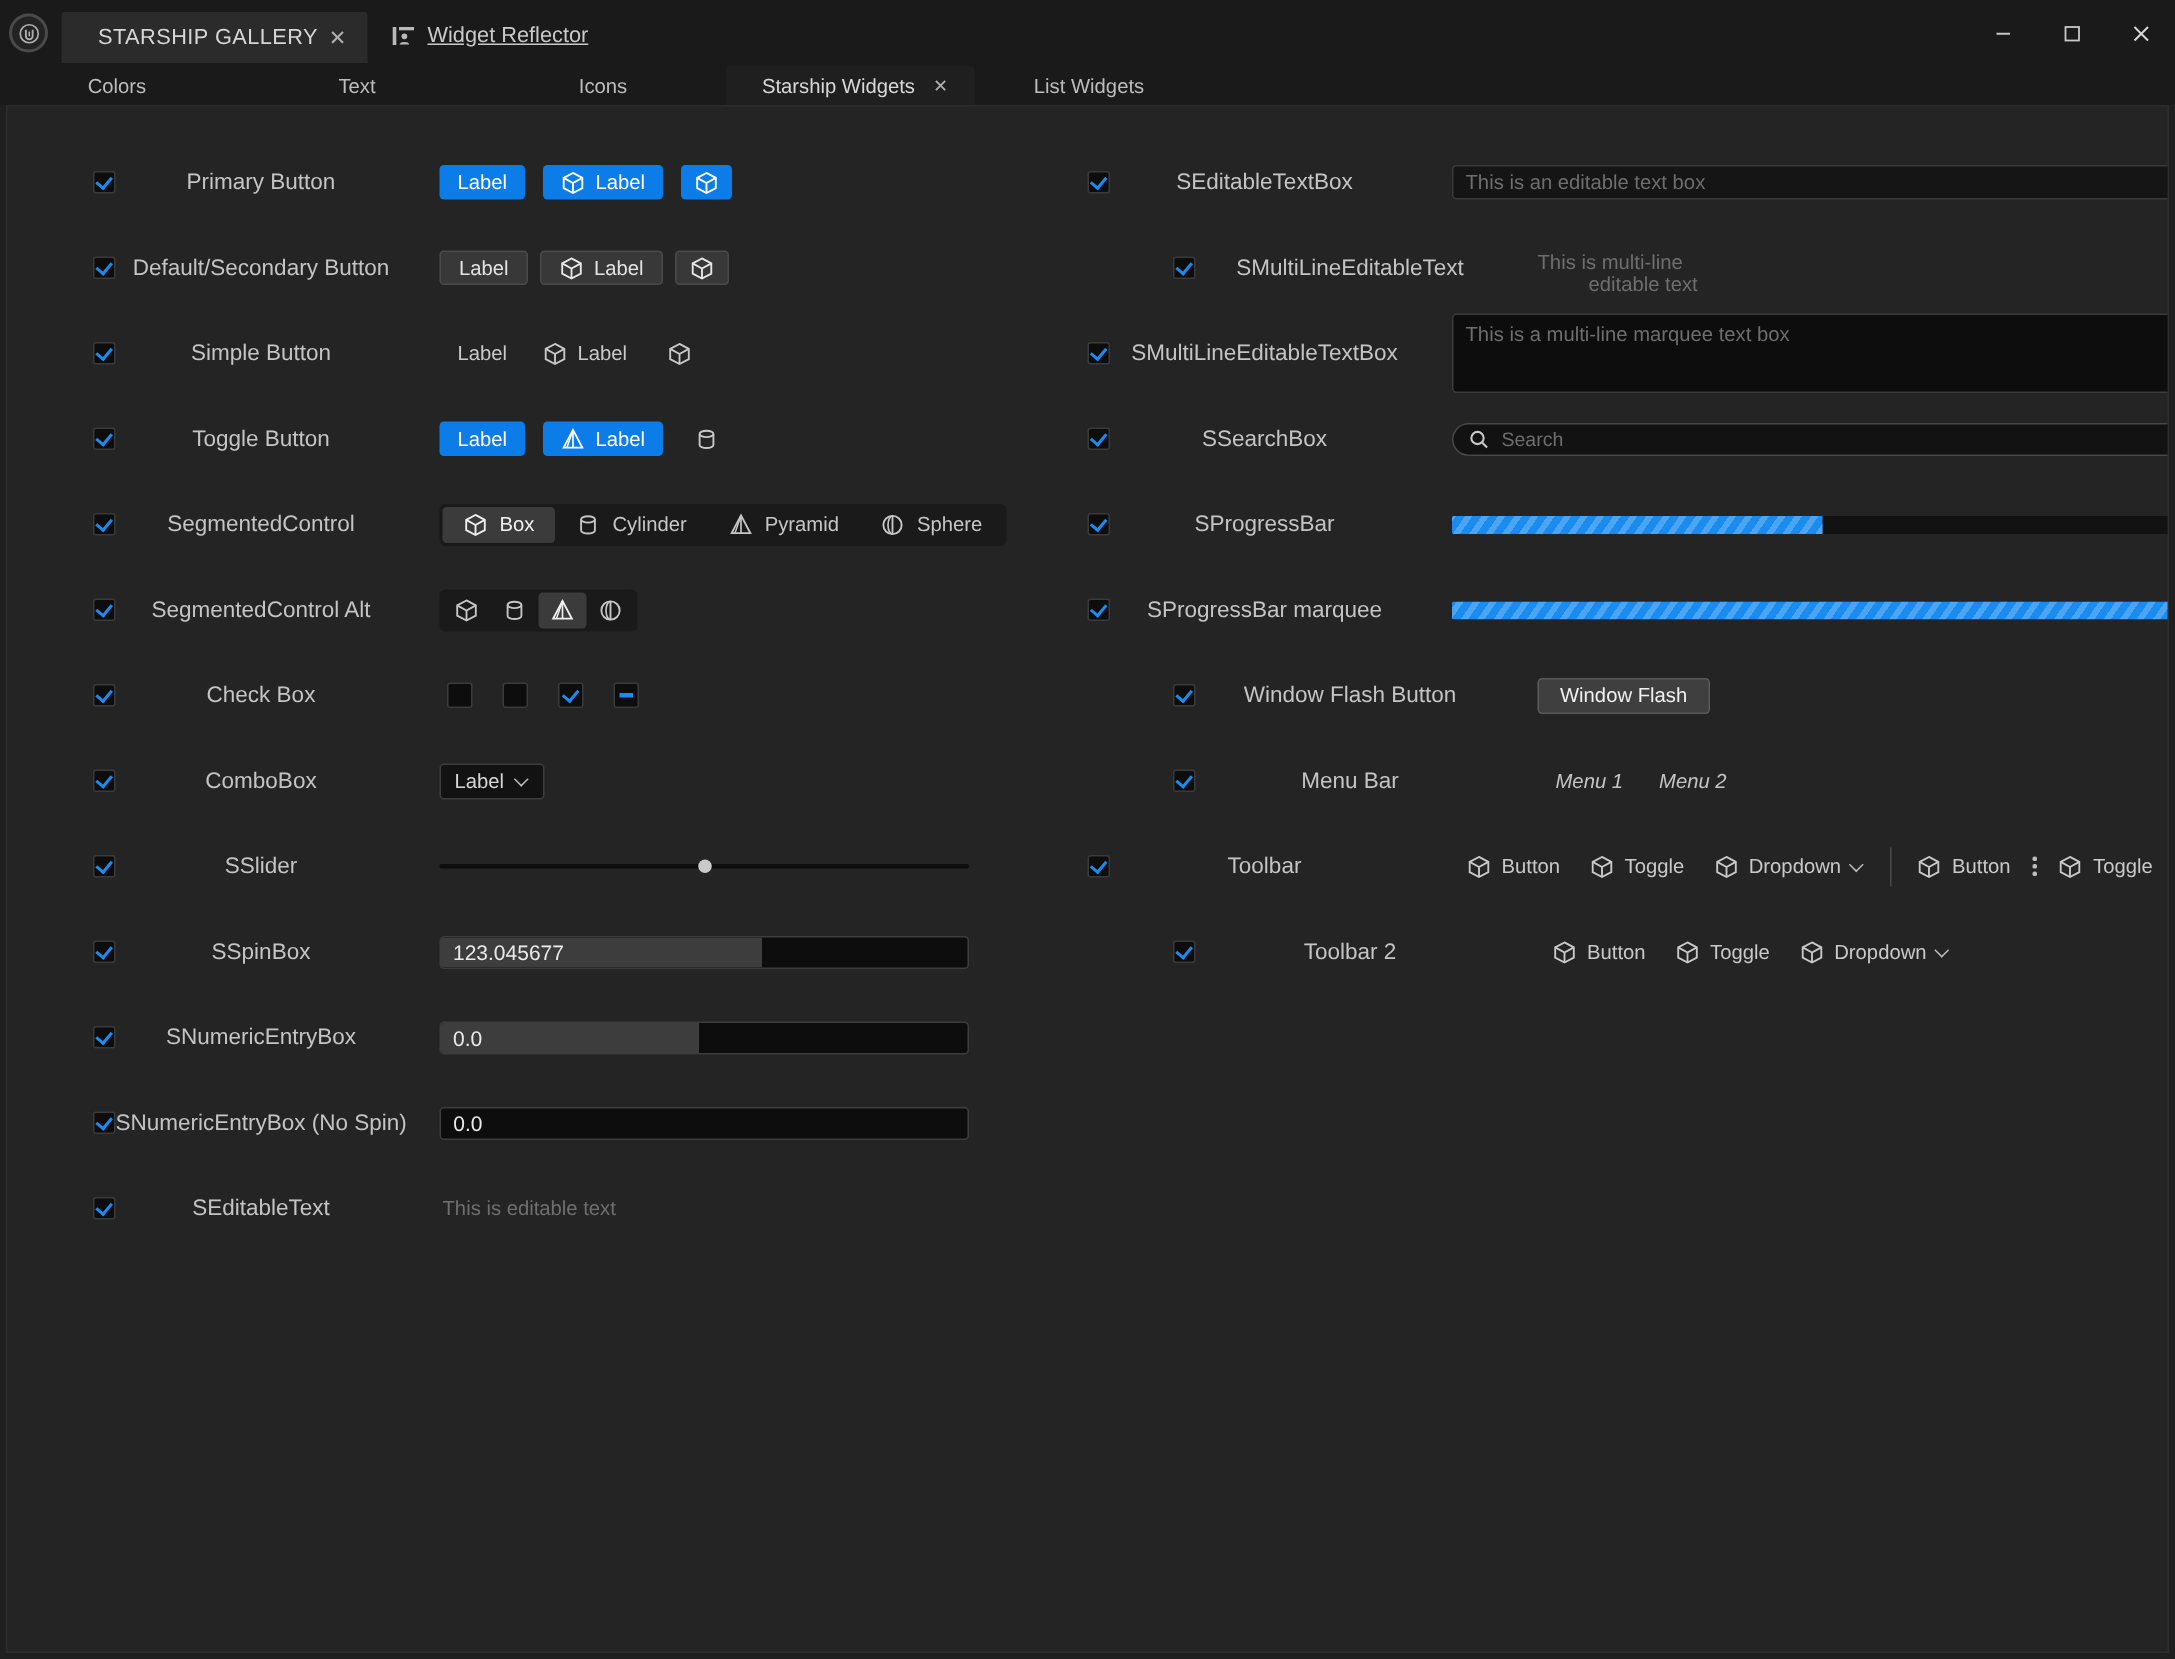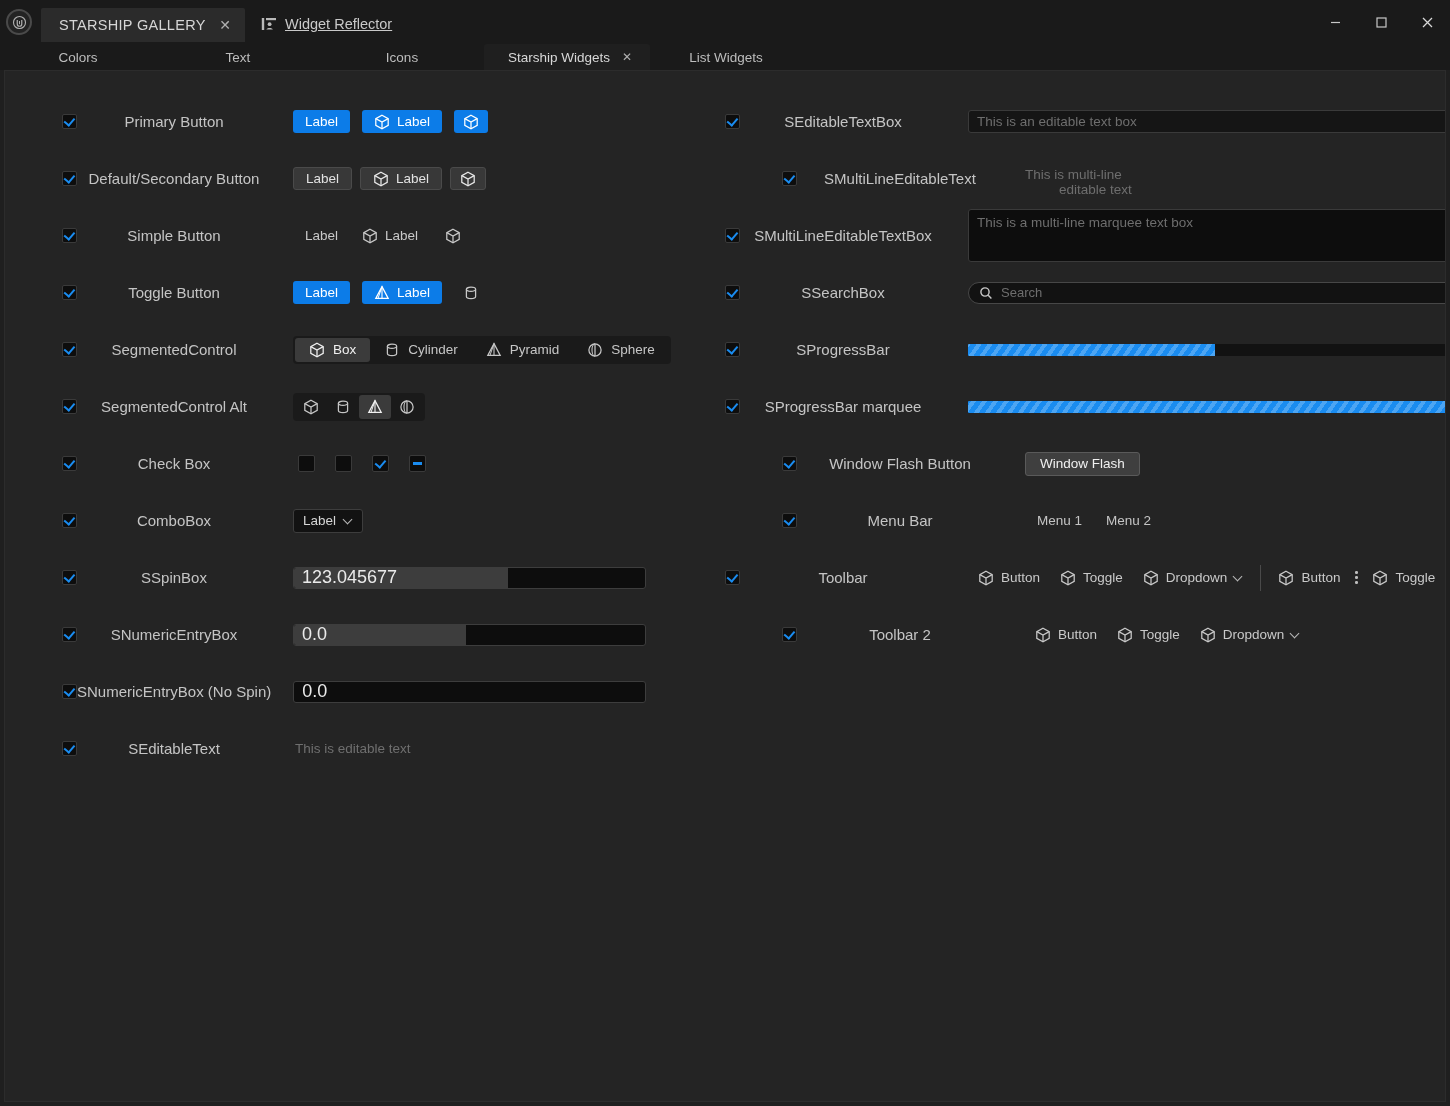--- a/index.html
+++ b/index.html
@@ -30,21 +30,21 @@
     font-size: 13px; color: #b8b8b8; font-weight: bold;
   }
   .maj-tab {
     height: 34px; background: #2b2b2b;
     display: flex; align-items: center;
     padding: 0 0 0 0; margin-left: 9px; margin-top: 5px;
     min-width: 204px; position: relative;
     border-radius: 2px 2px 0 0;
   }
   .maj-tab-label {
-    flex: 1; text-align: left; color: #d6d6d6;
+    flex: 1; text-align: right; color: #d6d6d6;
     font-size: 14.5px; letter-spacing: .3px; padding-left: 18px;
   }
   .maj-tab-close {
     width: 26px; height: 26px; margin-right: 7px;
     color: #b0b0b0; font-size: 14px;
     display: flex; align-items: center; justify-content: center;
   }
   .reflector {
     display: flex; align-items: center; gap: 8px;
     margin-left: 16px; margin-top: 3px;
@@ -181,21 +181,21 @@
     background: #c9c9c9; left: 50%; transform: translateX(-50%);
   }
 
   
   .spin {
     width: 353px; height: 22px; background: #0d0d0d;
     border: 1px solid #3d3d3d; border-radius: 3px;
     position: relative; display: flex; align-items: center; overflow: hidden;
   }
   .spin-fill { position: absolute; left: 0; top: 0; bottom: 0; background: #3d3d3d; }
-  .spin-val { position: relative; padding-left: 8px; color: #eaeaea; font-size: 18px; }
+  .spin-val { position: relative; padding-left: 8px; color: #eaeaea; font-size: 14px; }
 
   .inline-text { color: #6f6f6f; font-size: 13.5px; }
   .inline-text.bright { color: #c9c9c9; }
 
   
   .etb {
     width: 492px; height: 23px; background: #151515;
     border: 1px solid #3a3a3a; border-radius: 3px;
     display: flex; align-items: center; padding: 0 8px;
     color: #6e6e6e; font-size: 13.5px;
@@ -562,20 +562,32 @@
             </div>
           <div class="lbl-cell">ComboBox</div>
           <div class="ctl-cell">
             <div class="combo">
               <span>Label</span>
               <span class="chev"></span>
             </div>
           </div>
         </div>
 
+        <div class="row">
+          <div class="cb-cell">
+              <div class="chk on"></div>
+            </div>
+          <div class="lbl-cell">SSlider</div>
+          <div class="ctl-cell">
+            <div class="slider">
+              <div class="slider-track"></div>
+              <div class="slider-thumb"></div>
+            </div>
+          </div>
+        </div>
 
         <div class="row">
           <div class="cb-cell">
               <div class="chk on"></div>
             </div>
           <div class="lbl-cell">SSpinBox</div>
           <div class="ctl-cell">
             <div class="spin">
               <div class="spin-fill" style="width:61%"></div>
               <span class="spin-val">123.045677</span>
@@ -713,21 +725,21 @@
               <span>Window Flash</span>
             </div>
           </div>
         </div>
 
         <div class="row">
           <div class="cb-cell">
               <div class="chk on"></div>
             </div>
           <div class="lbl-cell r">Menu Bar</div>
-          <div class="ctl-cell" style="padding-left:12px;">
+          <div class="ctl-cell" style="padding-left:12px;font-style:italic;">
             <div class="menubar">
               <span class="menu-item">Menu 1</span>
               <span class="menu-item">Menu 2</span>
             </div>
           </div>
         </div>
 
         <div class="row">
           <div class="cb-cell">
               <div class="chk on"></div>

